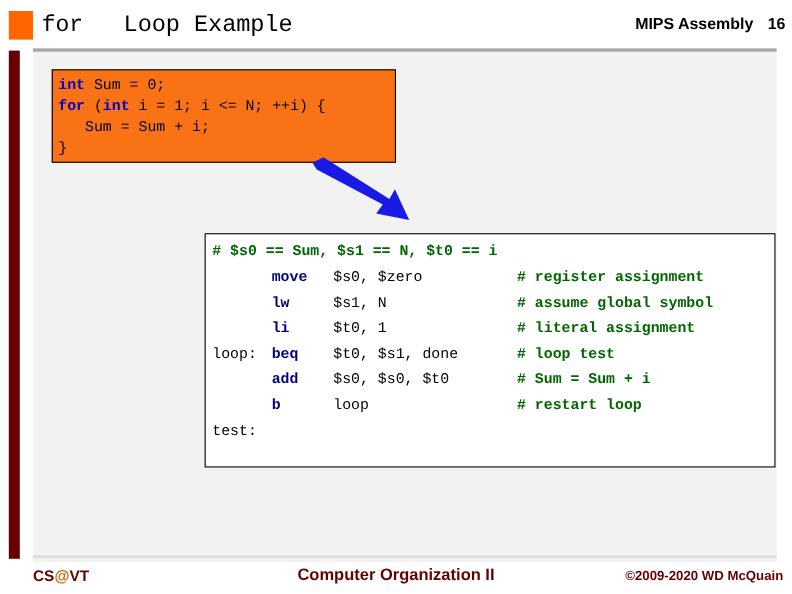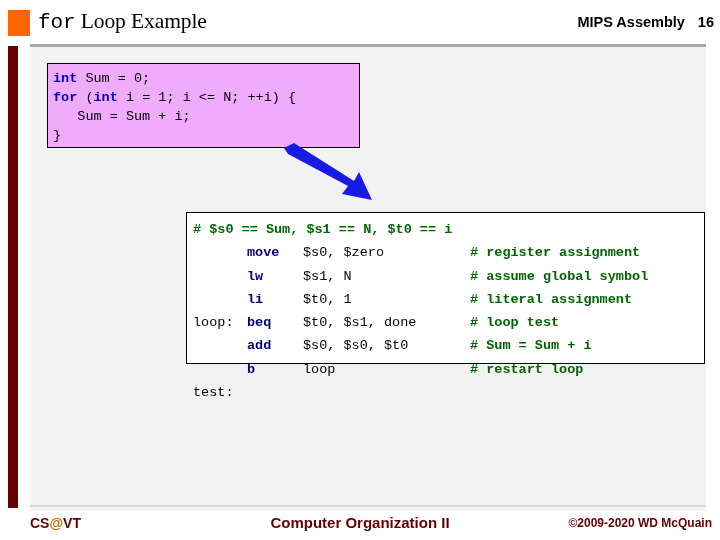--- a/index.html
+++ b/index.html
@@ -33,21 +33,22 @@
     font-size: 21.5px;
     color: #000000;
     white-space: nowrap;
     letter-spacing: -0.1px;
   }
   #slide-title .mono-kw {
     font-family: "Liberation Mono", "DejaVu Sans Mono", monospace;
     font-size: 21px;
   }
   #slide-title .sans-part {
-    font-family: Liberation Serif, serif;
+    font-family: Liberation Mono, monospace;
+    margin-left: 24px;
   }
   #header-right {
     position: absolute;
     right: 6px; top: 14px;
     font-size: 14.5px;
     font-weight: bold;
     color: #000000;
     white-space: nowrap;
   }
   #header-right .page-num { margin-left: 13px; }
@@ -67,21 +68,21 @@
     width: 676px; height: 464px;
     background: #F2F2F2;
     border-top: 3px solid #A6A6A6;
   }
 
   
   #c-code-box {
     position: absolute;
     left: 47px; top: 63px;
     width: 313px; height: 85px;
-    background: #f0abfc;
+    background: #f97316;
     border: 1px solid #000000;
     box-sizing: border-box;
     padding: 5px 0 0 5px;
   }
   .code-line {
     font-family: "Liberation Mono", "DejaVu Sans Mono", monospace;
     font-size: 13.5px;
     line-height: 19px;
     color: #000000;
     white-space: pre;
@@ -92,21 +93,21 @@
   #blue-arrow {
     position: absolute;
     left: 280px; top: 142px;
     width: 96px; height: 62px;
   }
 
   
   #asm-box {
     position: absolute;
     left: 186px; top: 212px;
-    width: 519px; height: 152px;
+    width: 519px; height: 213px;
     background: #FFFFFF;
     border: 1px solid #000000;
     box-sizing: border-box;
     padding: 5px 0 0 6px;
   }
   .asm-line {
     font-family: "Liberation Mono", "DejaVu Sans Mono", monospace;
     font-size: 13.5px;
     line-height: 23.3px;
     white-space: pre;

